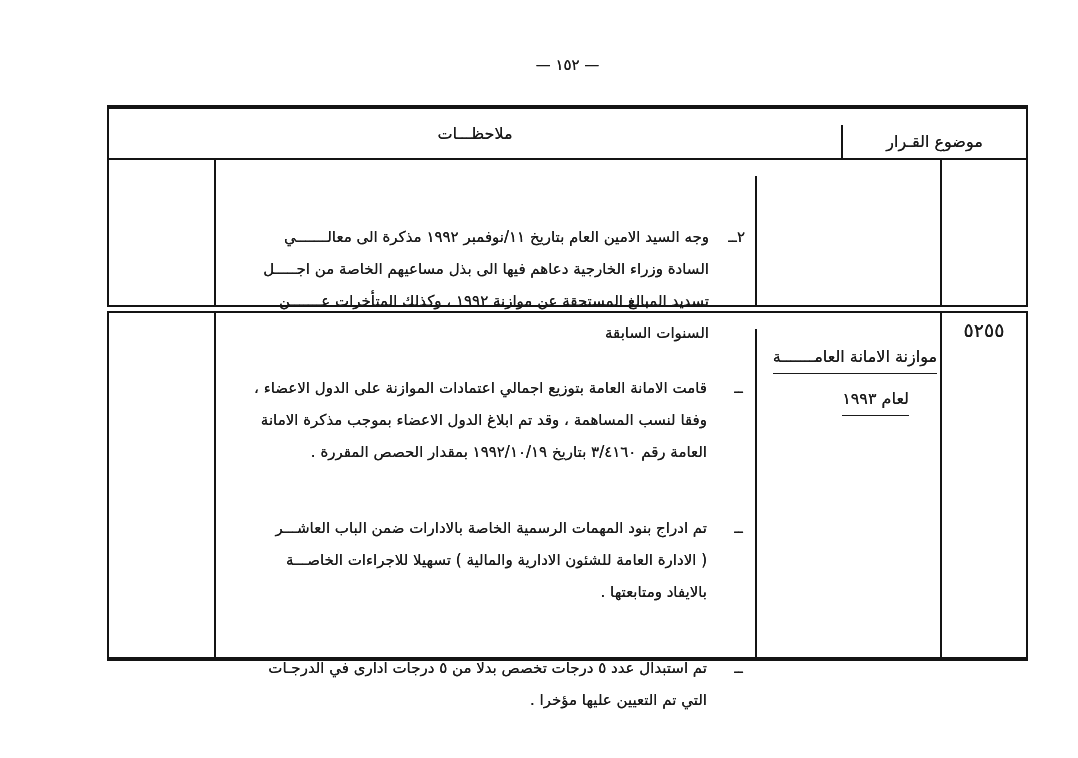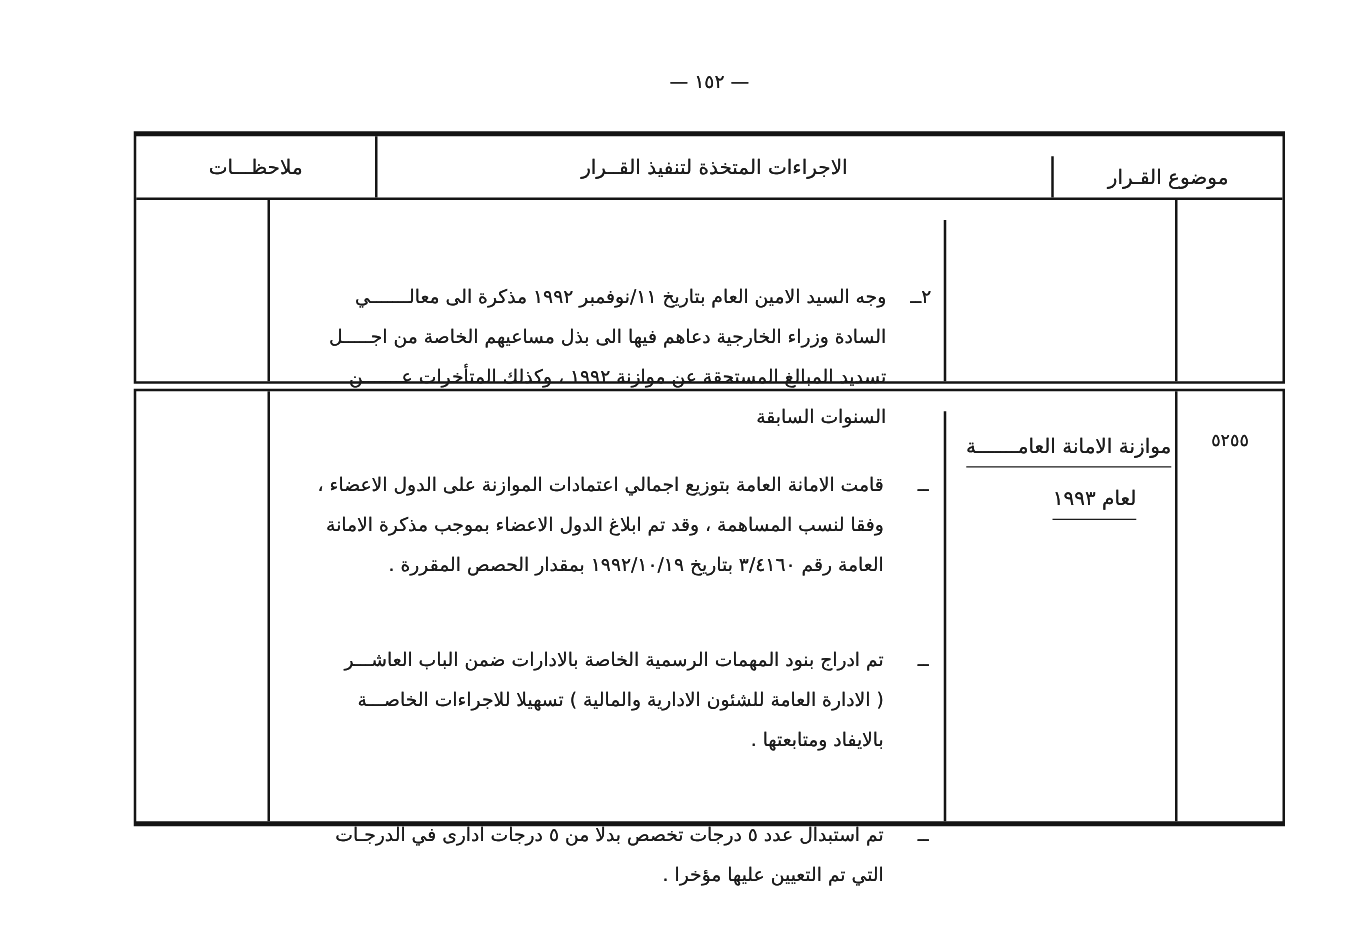--- a/index.html
+++ b/index.html
@@ -72,41 +72,40 @@
   .subj-line {
     display: inline-block;
     border-bottom: 1.5px solid #1b1b1b;
     padding-bottom: 6px;
     line-height: 20px;
     text-shadow: 0 0 0.5px currentColor;
     white-space: nowrap;
   }
   .subj-line2-wrap { margin-top: 15px; padding-right: 28px; }
   .num-body {
-    padding-top: 32px;
+    padding-top: 6px;
     text-align: center;
-    font-size: 14px;
+    font-size: 19px;
     letter-spacing: 1.5px;
     text-shadow: 0 0 0.5px currentColor;
   }
 </style>
 </head>
 <body>
 
 <div class="page">
 
   <div class="page-number">— ١٥٢ —</div>
 
   <div class="table-wrap">
 
     <div class="tbox tbox-top">
 
       <div class="trow thead">
         <div class="cell c-subj head">موضوع القـرار</div>
-        <div class="cell c-proc head">الاجراءات المتخذة لتنفيذ القــرار</div>
         <div class="cell c-notes head">ملاحظـــات</div>
       </div>
 
       <div class="trow row1">
         <div class="cell c-num"></div>
         <div class="cell c-subj"></div>
         <div class="cell c-proc">
           <div class="proc-body-r1">
             <div class="para">
               <span class="marker">٢ــ</span>

